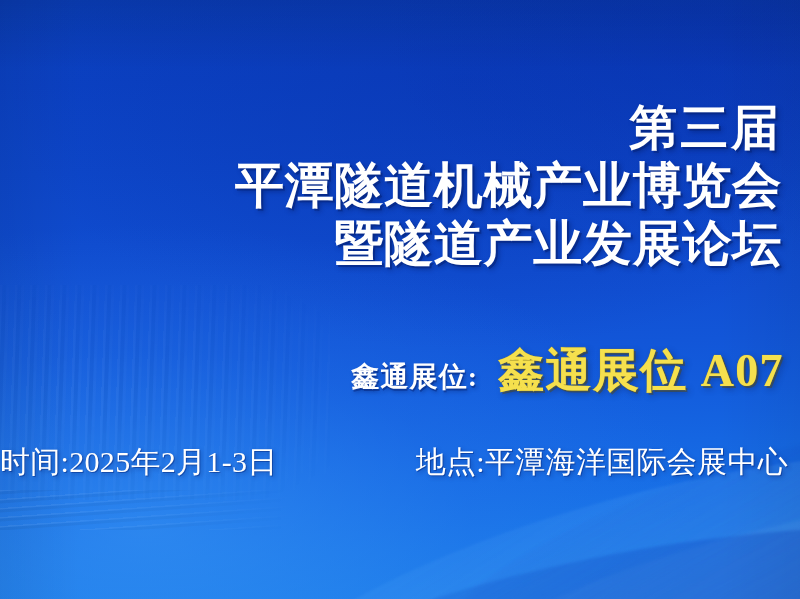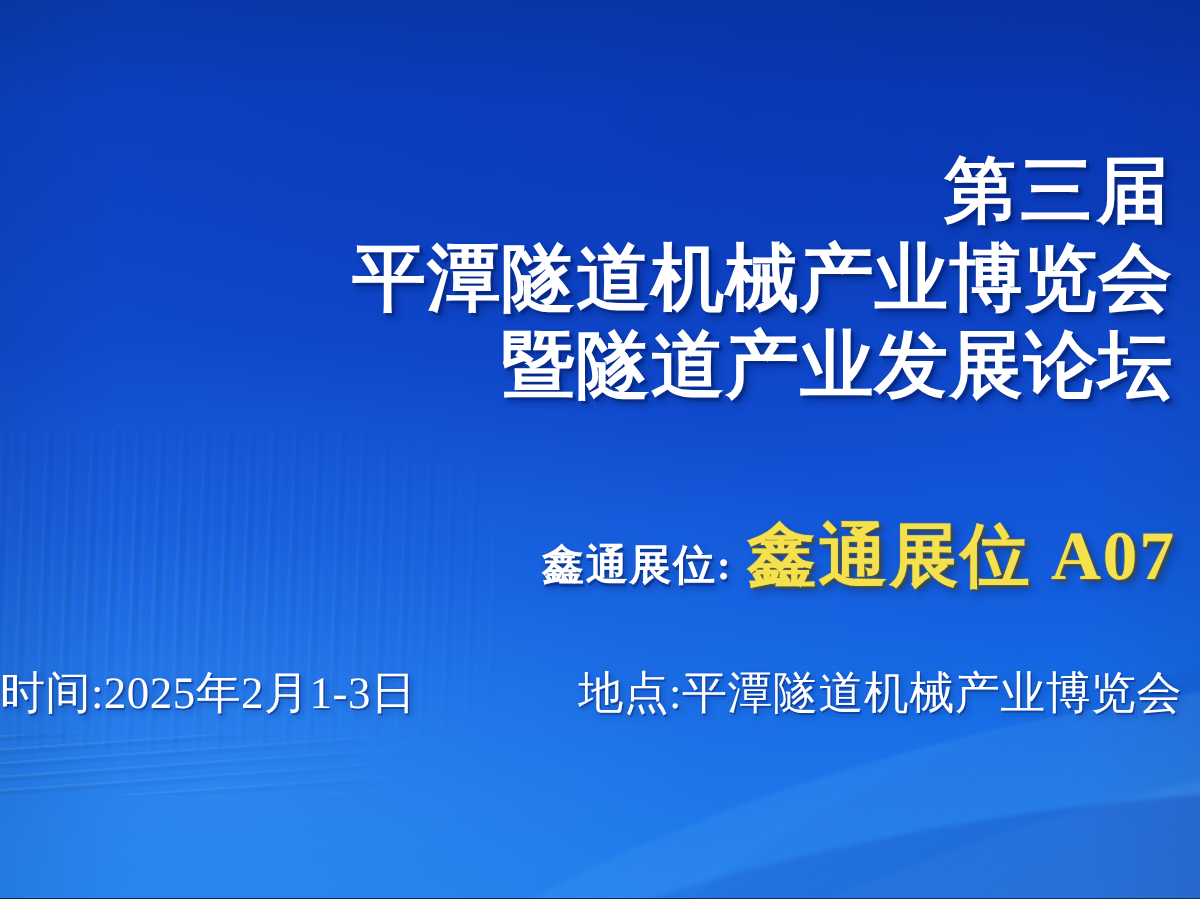--- a/index.html
+++ b/index.html
@@ -186,21 +186,21 @@
     letter-spacing: 0.015em;
   }
 
   .booth-row {
     position: absolute;
     right: 16px;
     top: 340px;
     display: flex;
     align-items: baseline;
     justify-content: flex-end;
-    gap: 10px;
+    gap: 20px;
     white-space: nowrap;
   }
 
   .booth-label {
     color: #ffffff;
     font-size: 28px;
     font-weight: 700;
     letter-spacing: 0.04em;
     text-shadow:
       1px 2px 0 rgba(5,35,120,0.50),
@@ -272,17 +272,17 @@
       <div class="hl-line hl-3">暨隧道产业发展论坛</div>
     </div>
 
     <div class="booth-row">
       <span class="booth-label">鑫通展位:</span>
       <span class="booth-value">鑫通展位 A07</span>
     </div>
 
     <div class="footer-row">
       <span class="footer-text">时间:2025年2月1-3日</span>
-      <span class="footer-text">地点:平潭隧道机械产业博览会</span>
+      <span class="footer-text">地点:平潭海洋国际会展中心</span>
     </div>
 
   </div>
 </div>
 
 </body></html>

